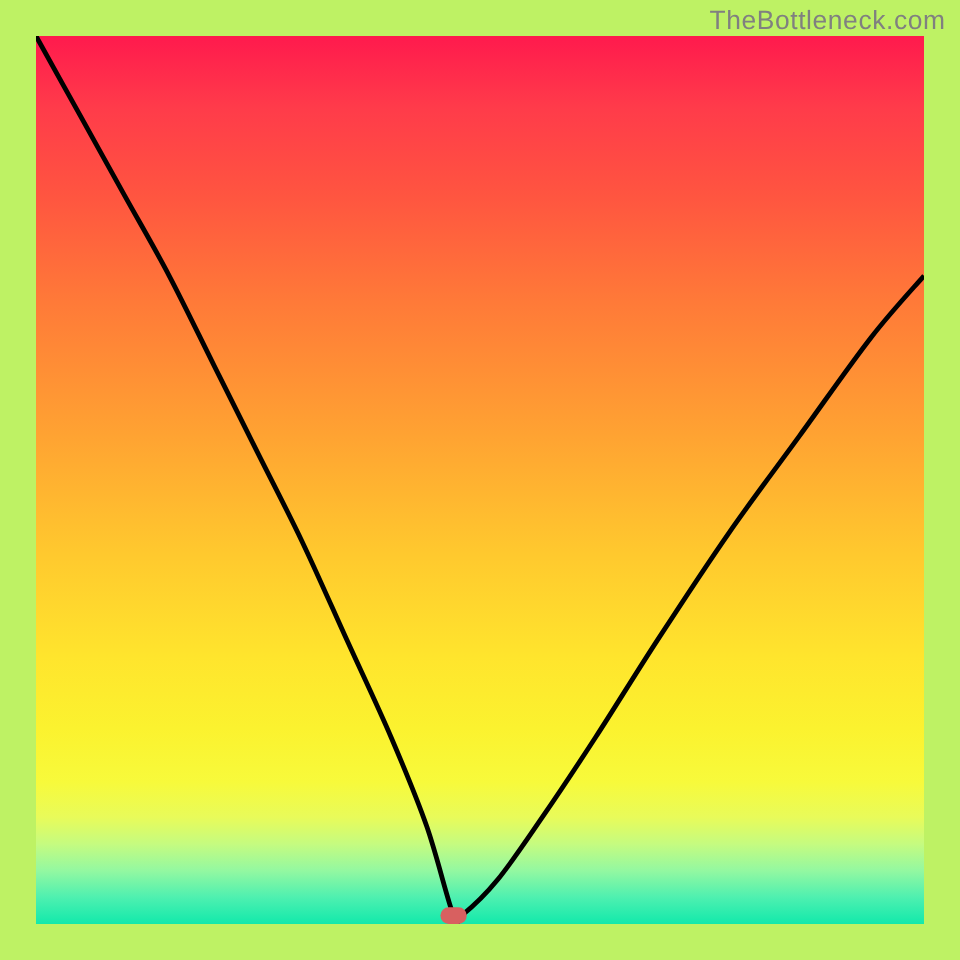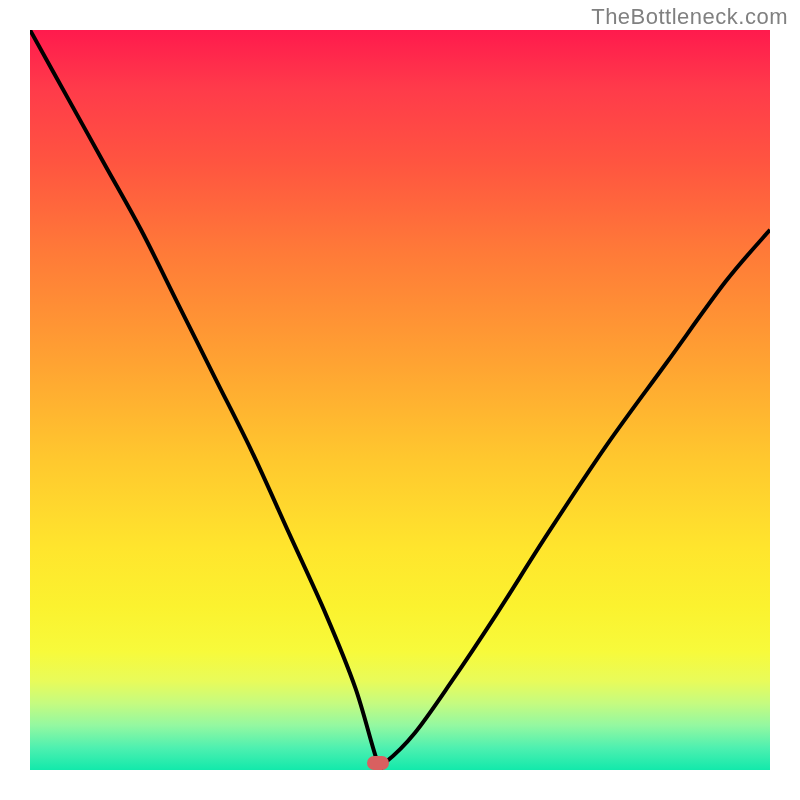--- a/index.html
+++ b/index.html
@@ -8,21 +8,21 @@
     width: 800px;
     height: 800px;
     background: #000;
     font-family: Arial, Helvetica, sans-serif;
     overflow: hidden;
   }
   .frame {
     position: relative;
     width: 800px;
     height: 800px;
-    background: #ffffff;
+    background: #bef264;
   }
   .watermark {
     position: absolute;
     top: 4px;
     right: 12px;
     color: #808080;
     font-size: 22px;
     font-weight: 500;
     letter-spacing: 0.5px;
     z-index: 50;

